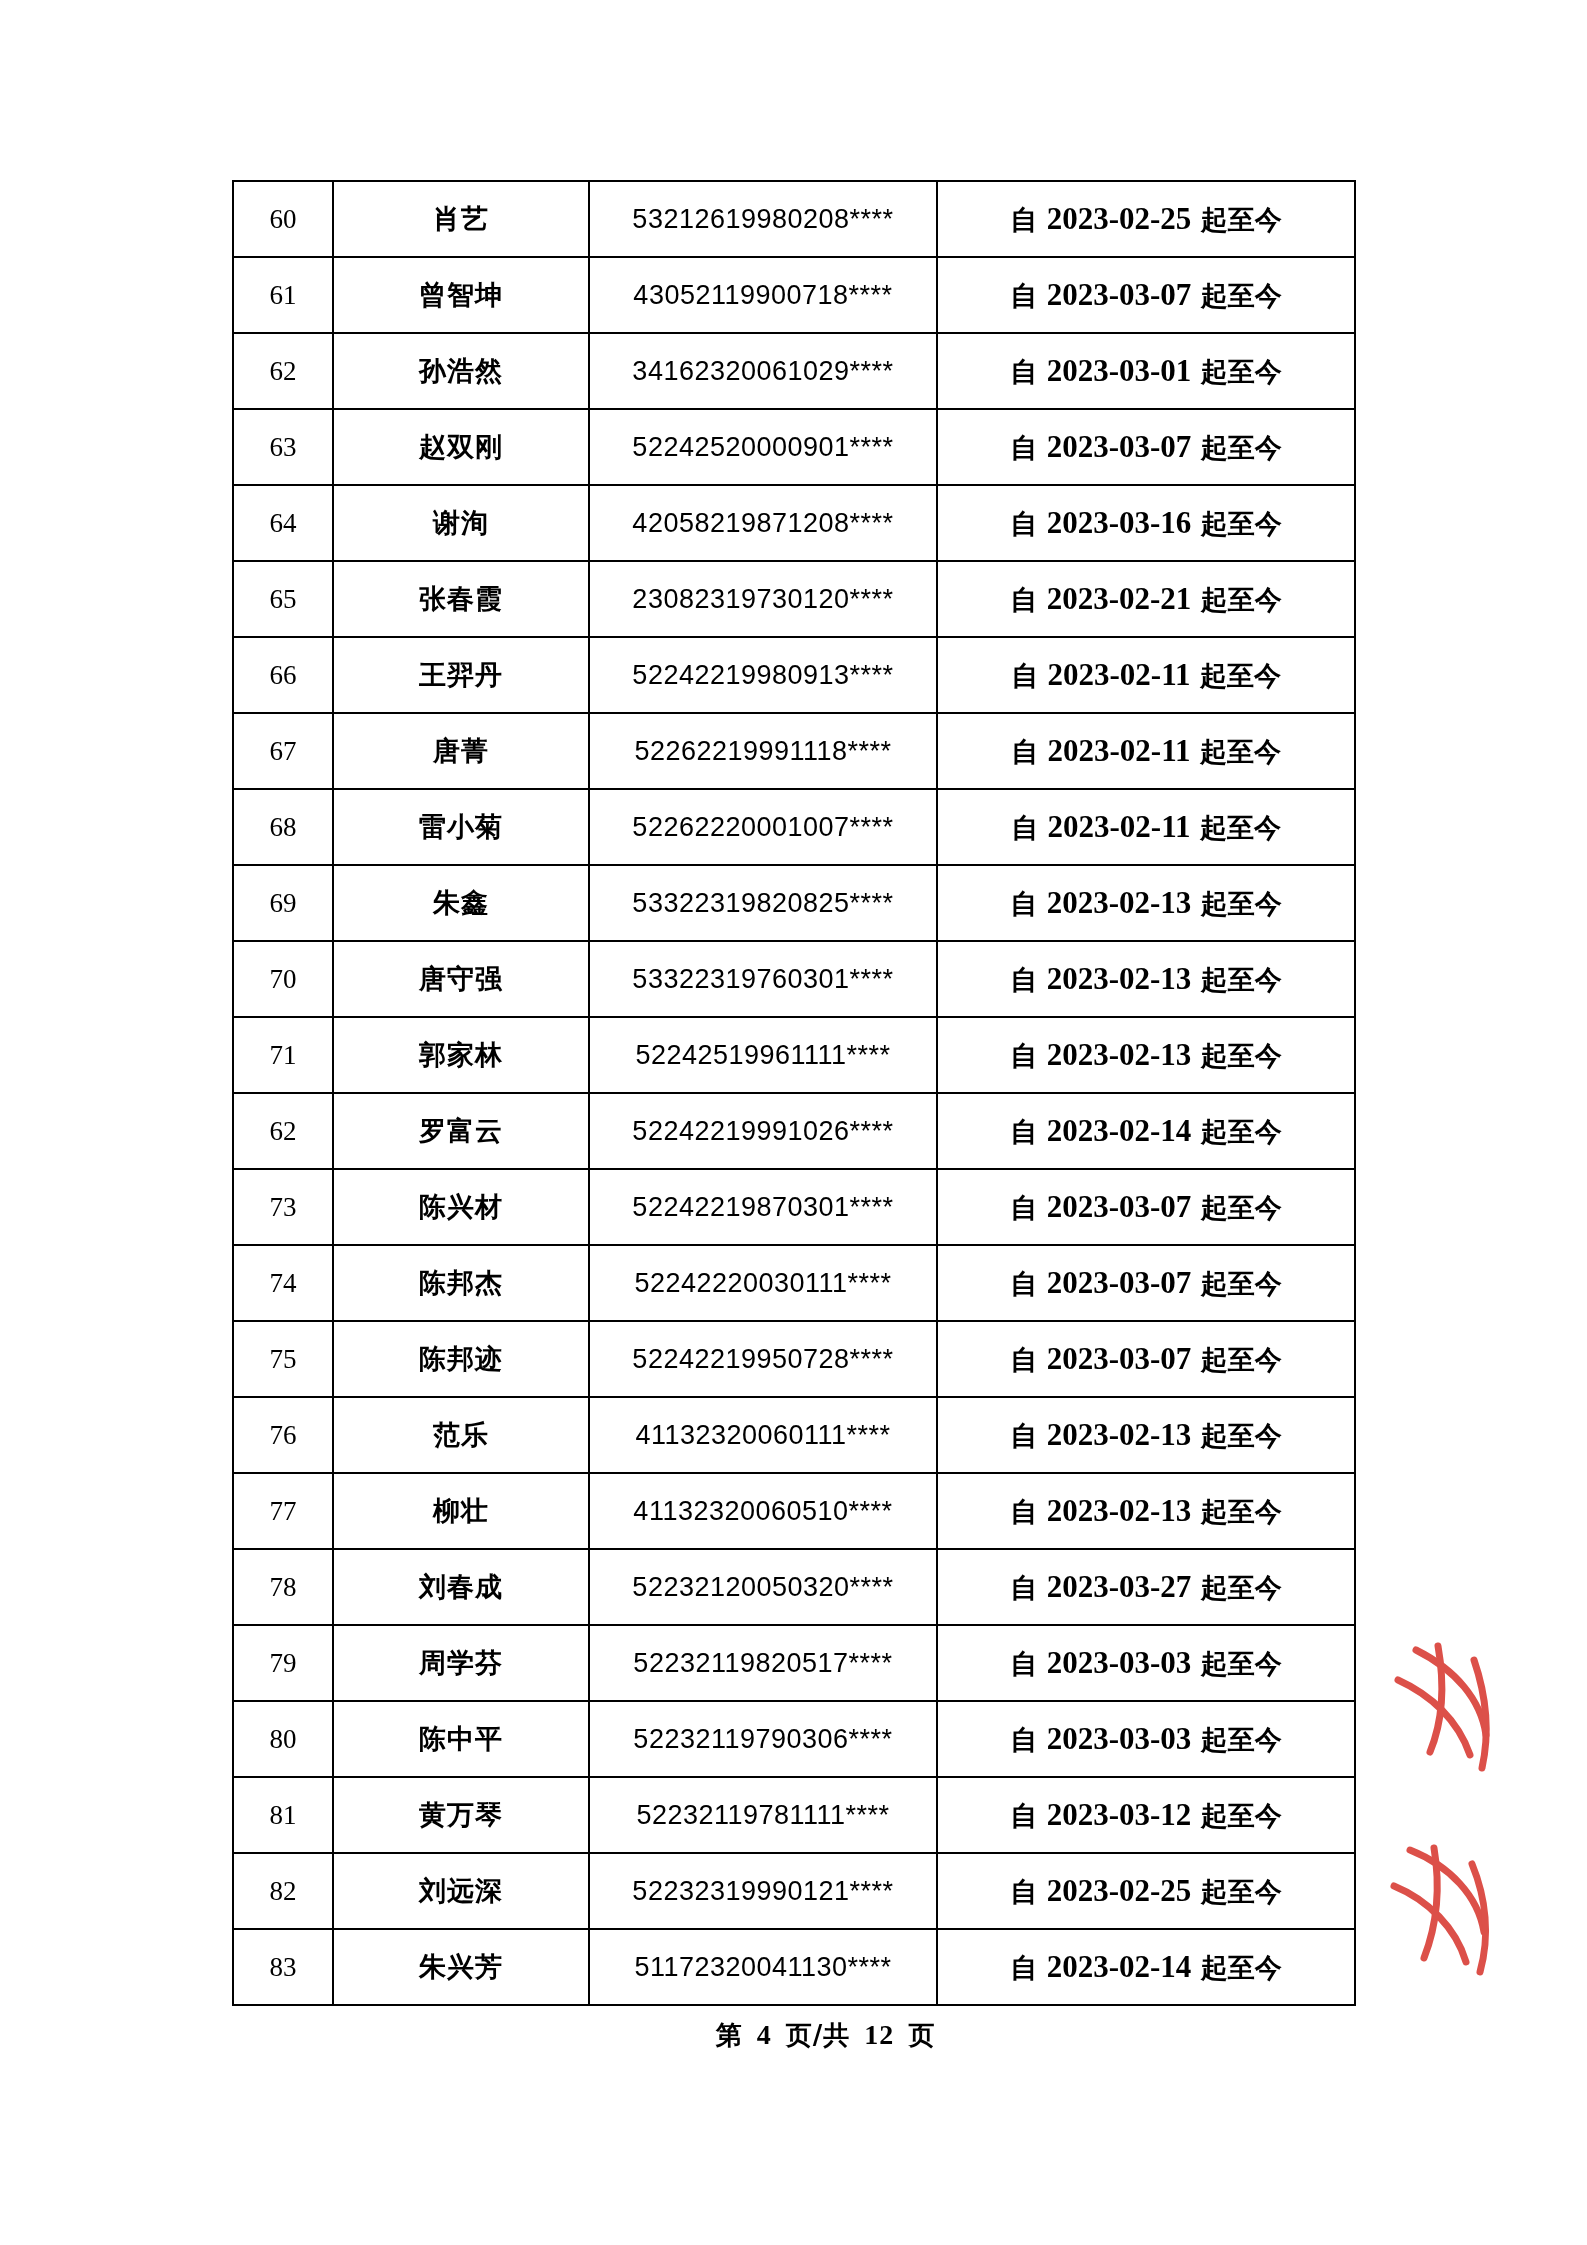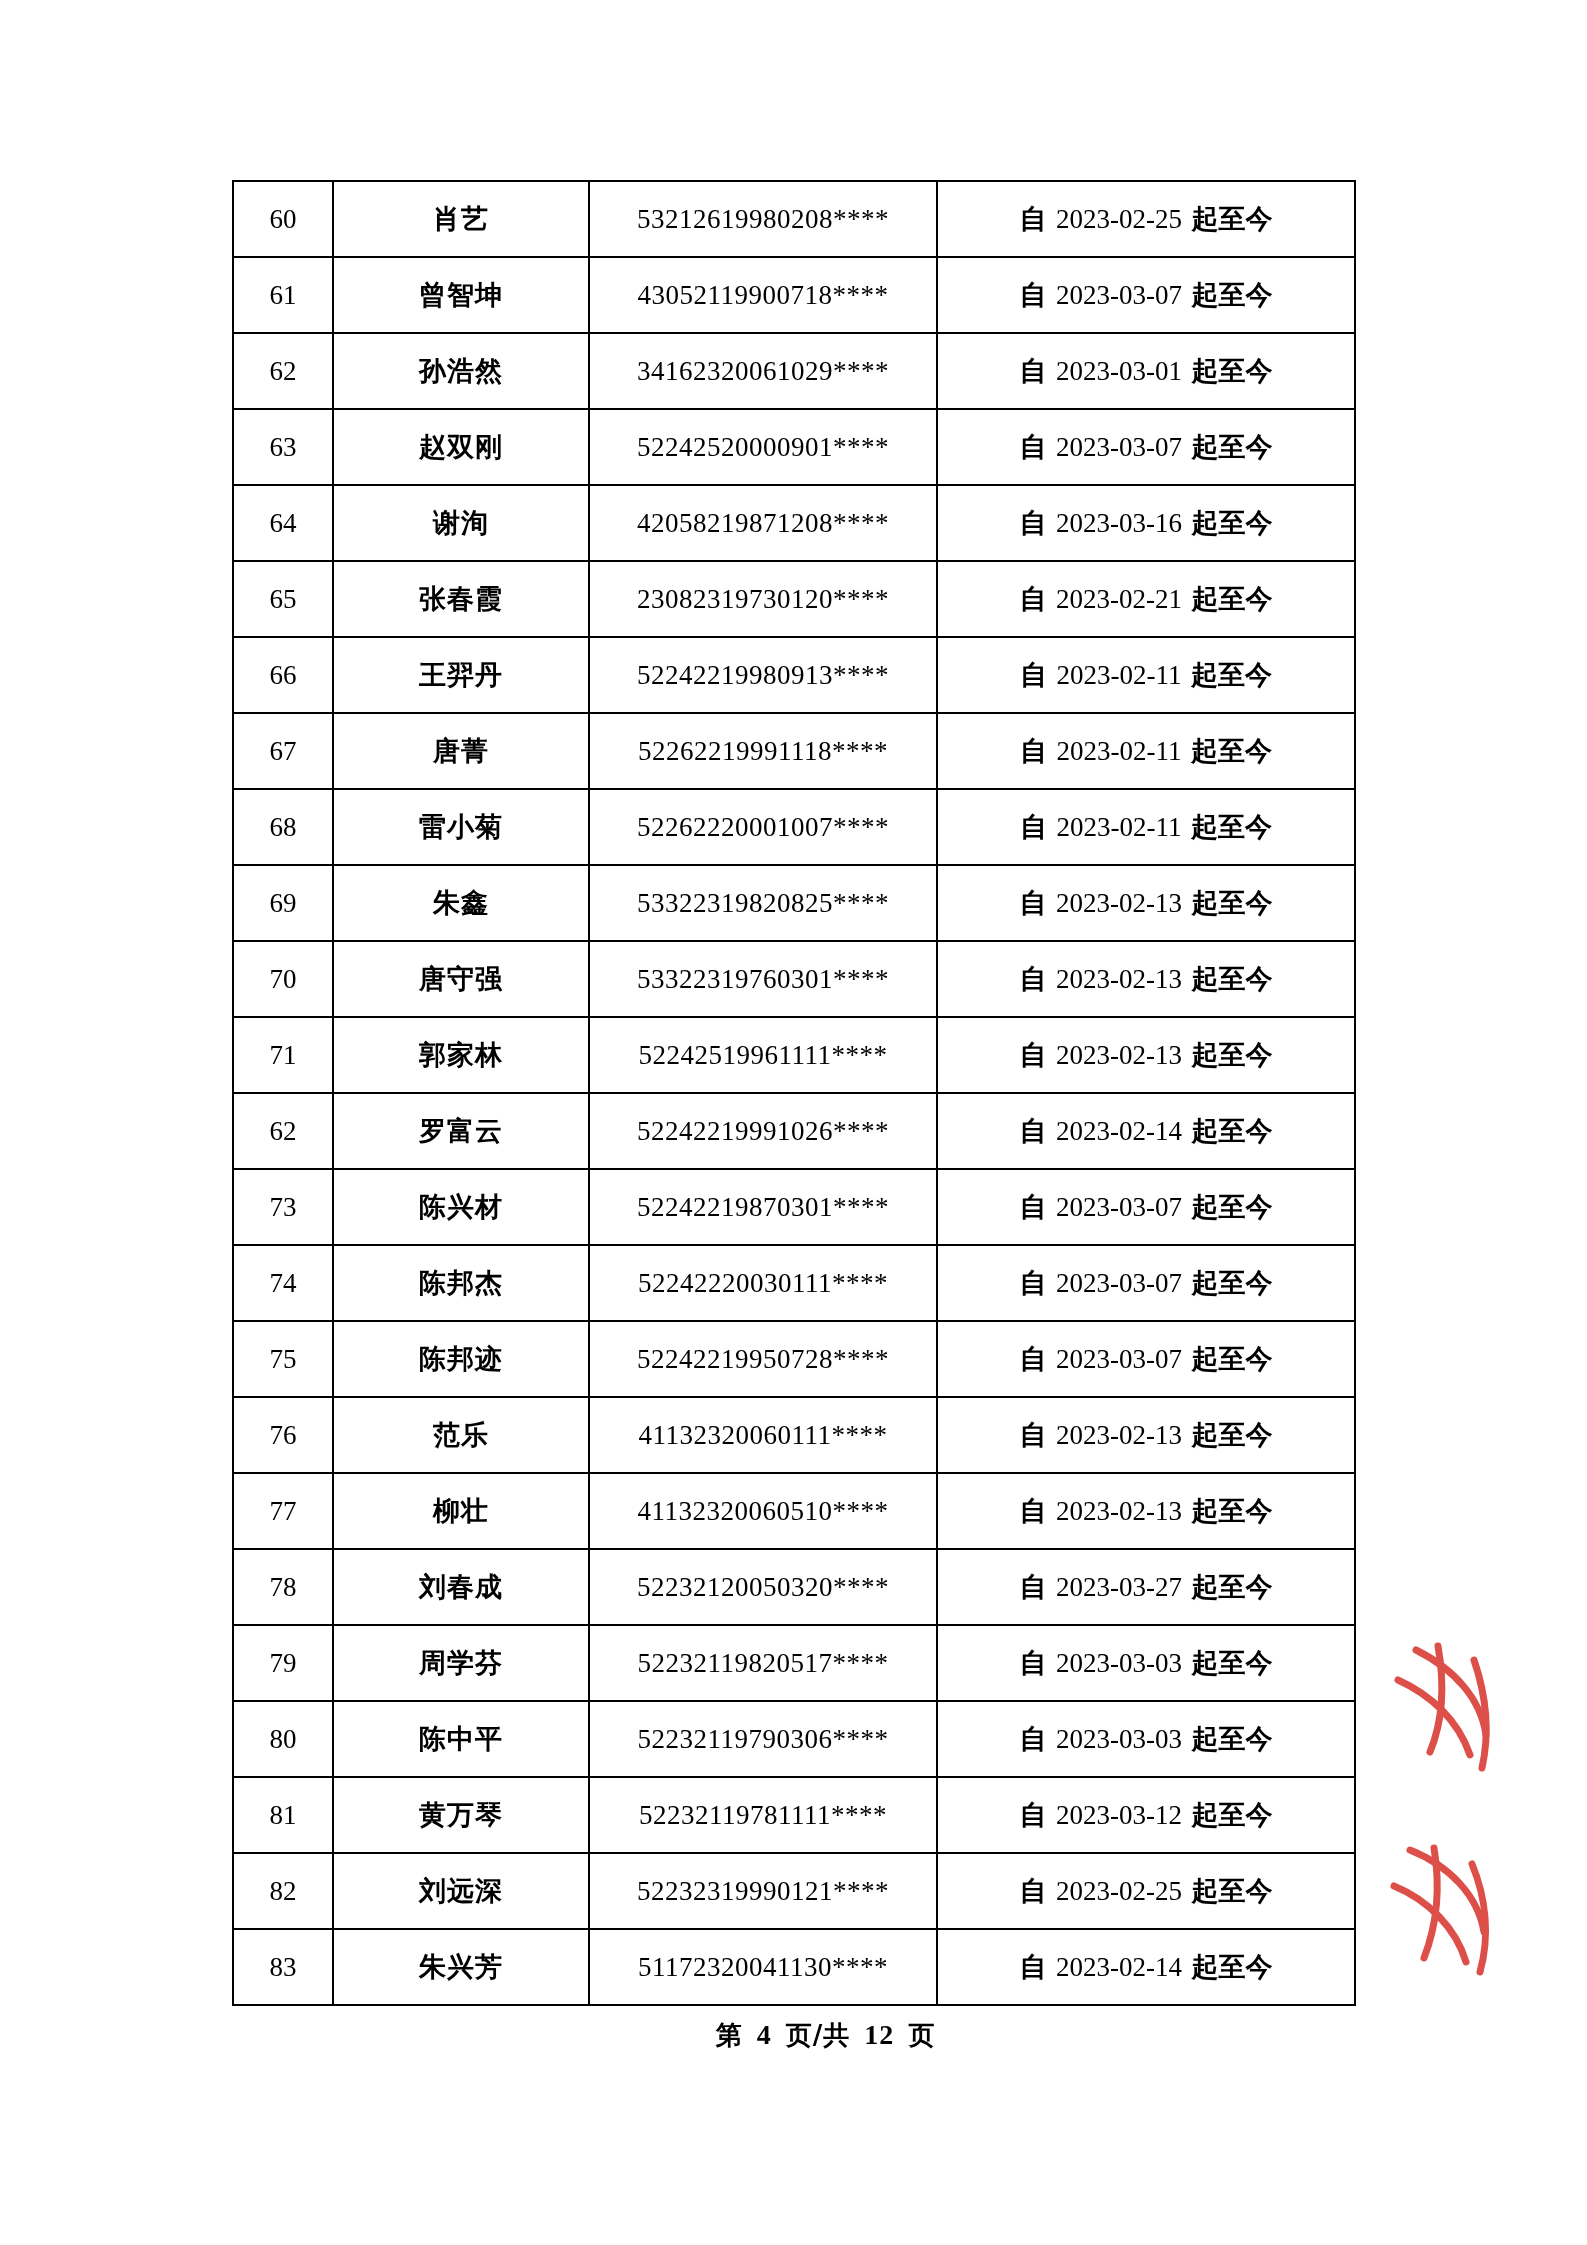--- a/index.html
+++ b/index.html
@@ -53,33 +53,33 @@
     font-size: 28px;
   }
   .cell-name {
     font-family: "DejaVu Sans", "Liberation Sans", sans-serif;
     font-size: 29px;
     font-weight: 600;
     letter-spacing: 1px;
     margin-left: 48px;
   }
   .cell-id {
-    font-family: Liberation Serif, serif;
+    font-family: Liberation Sans, sans-serif;
     font-size: 27px;
     letter-spacing: 0.5px;
   }
   .cell-date {
     font-family: "DejaVu Sans", "Liberation Sans", sans-serif;
     font-size: 26px;
     font-weight: 600;
   }
   .cell-date .num {
     font-family: "Liberation Serif", "DejaVu Serif", serif;
-    font-weight: normal;
-    font-size: 27px;
+    font-weight: bold;
+    font-size: 31px;
     margin-top: 28px;
   }
 
   .footer {
     position: absolute;
     left: 0;
     top: 2018px;
     width: 1587px;
     text-align: center;
     font-family: "DejaVu Sans", "Liberation Sans", sans-serif;

